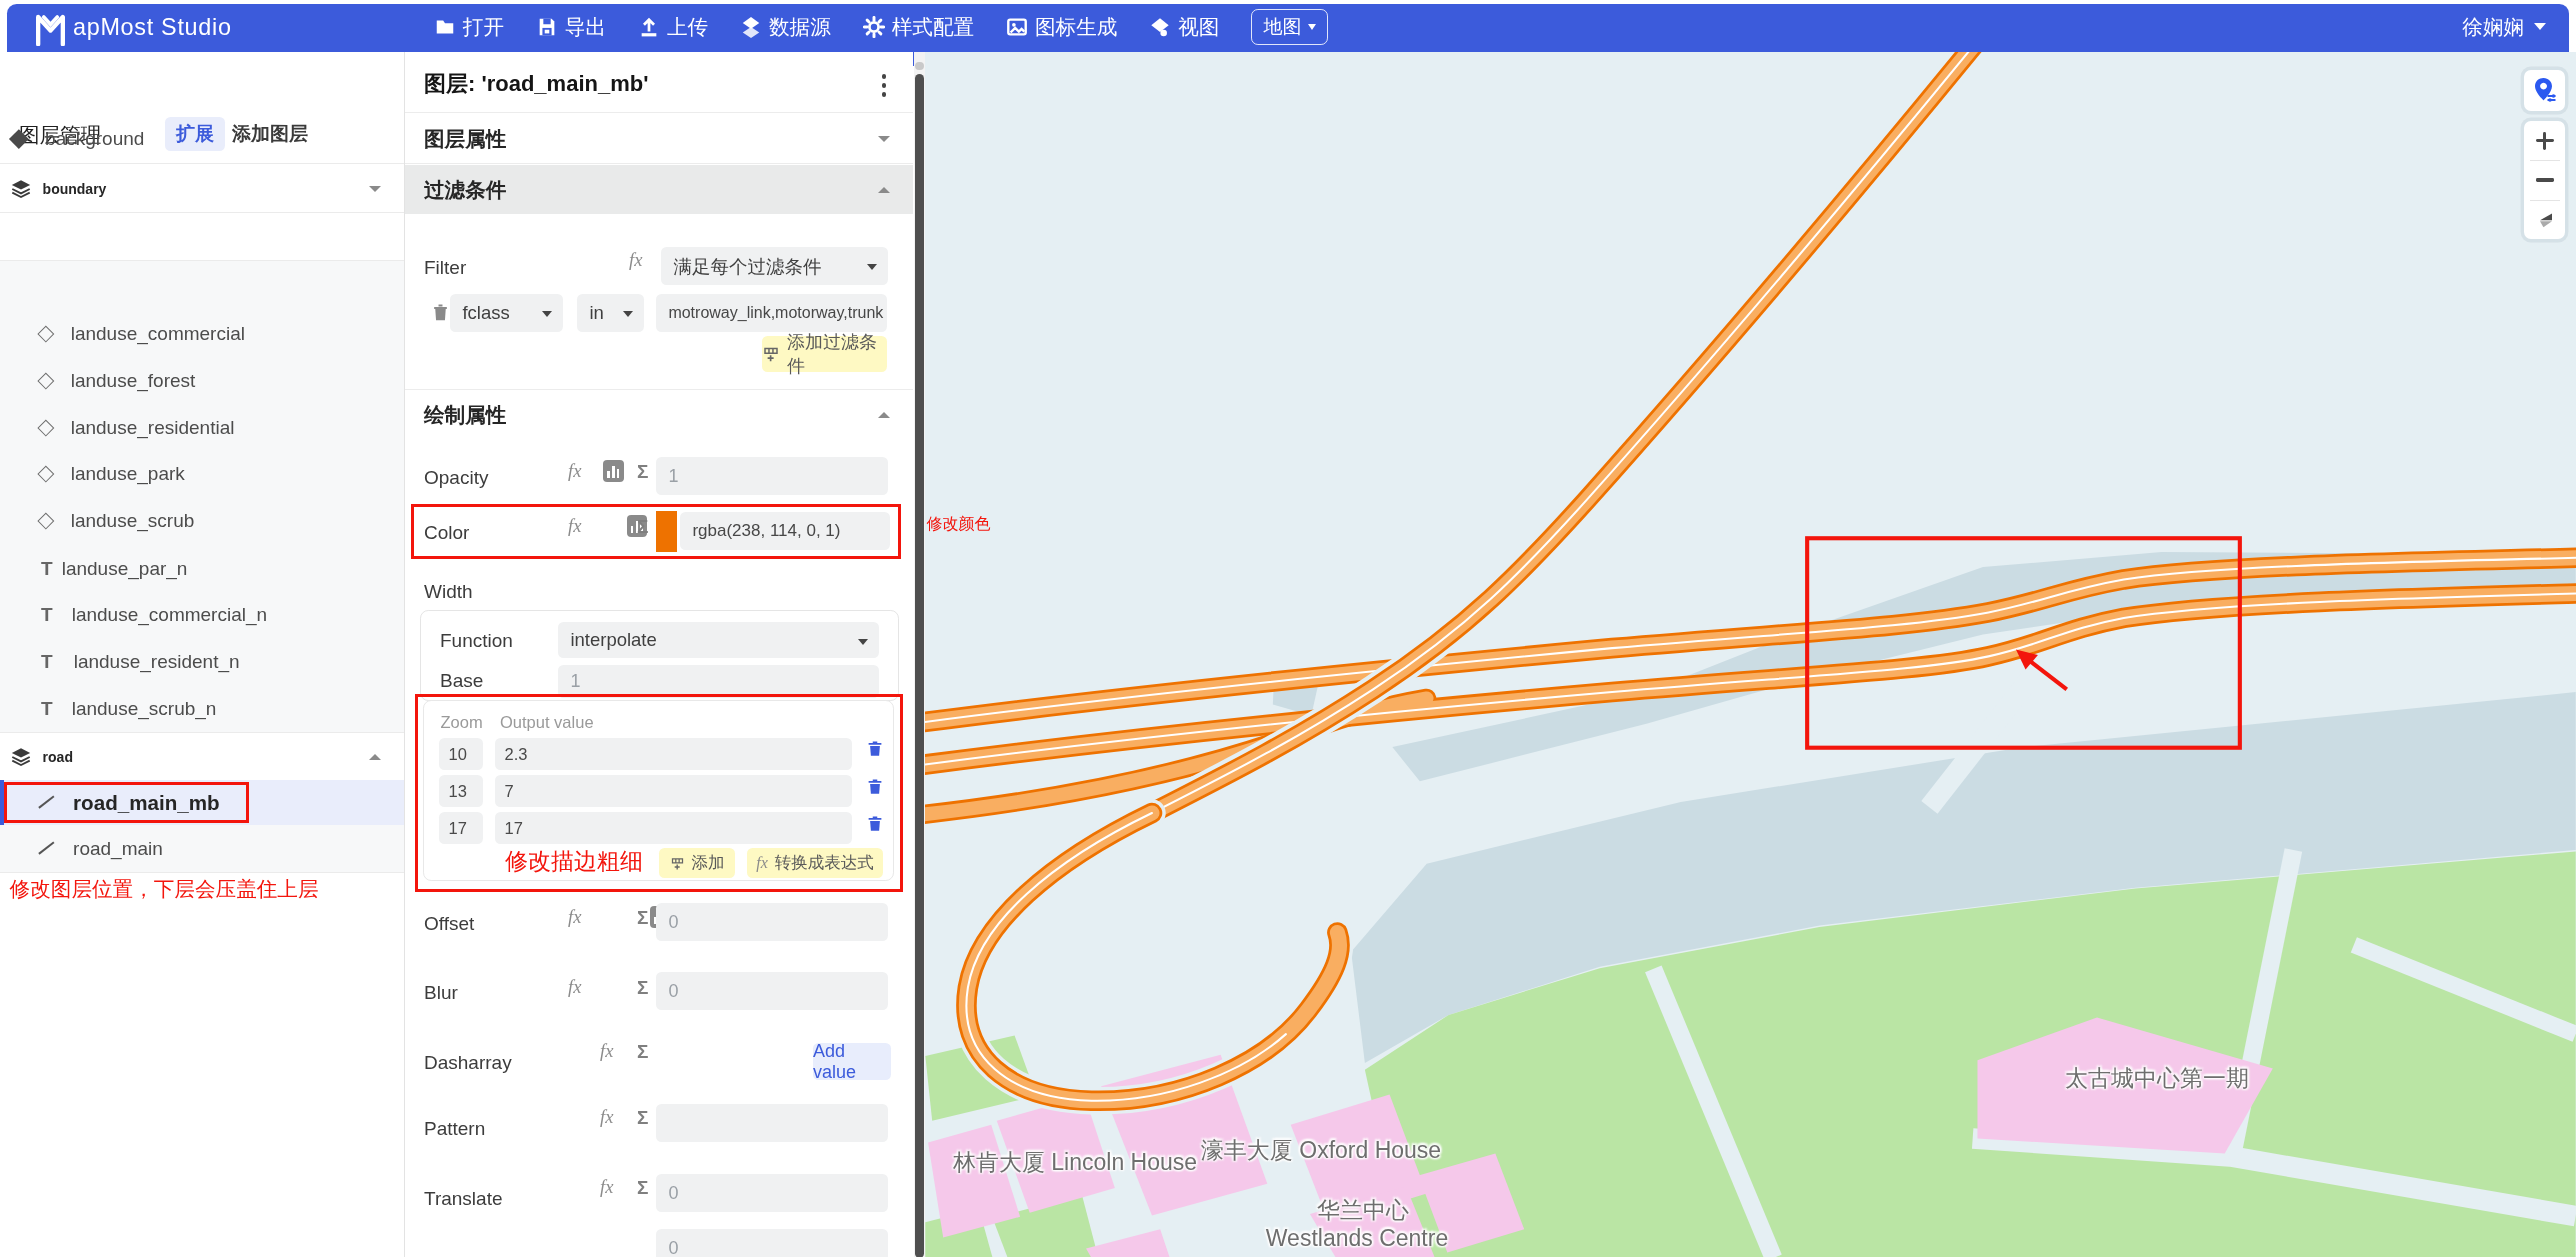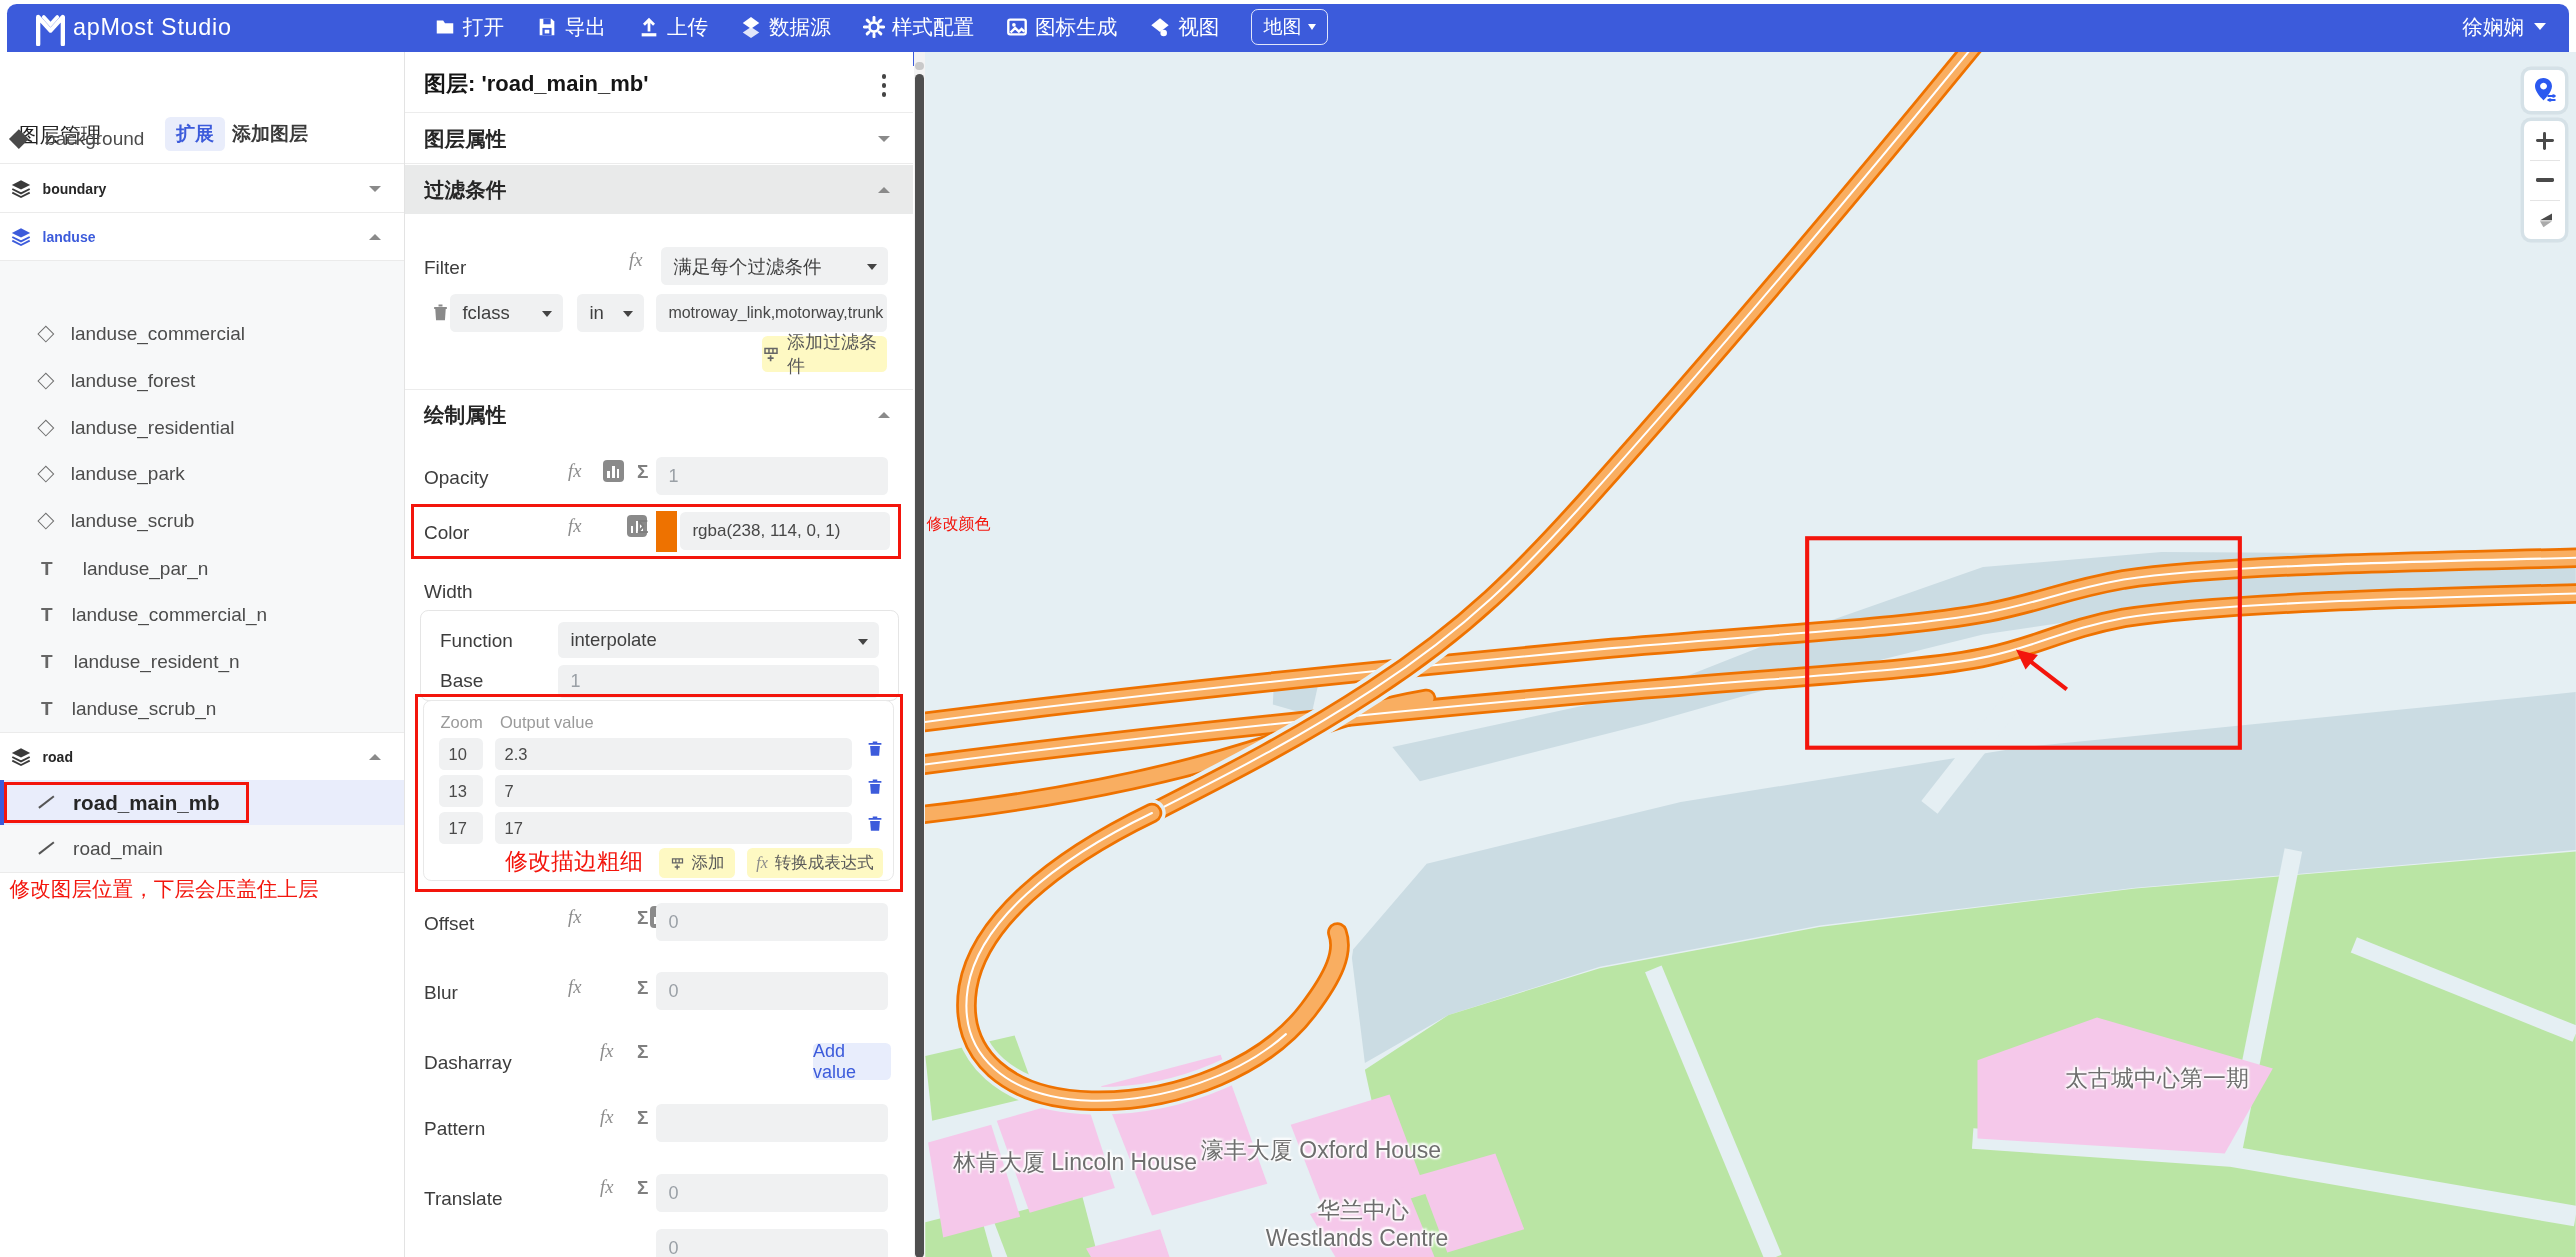--- a/index.html
+++ b/index.html
@@ -207,31 +207,20 @@
             <path d="M12 2.5 L22 7.5 L12 12.5 L2 7.5 Z" fill="#3a3a3a"></path>
             <path d="M2.5 12 L12 16.8 L21.5 12" fill="none" stroke="#3a3a3a" stroke-width="2"></path>
             <path d="M2.5 16 L12 20.8 L21.5 16" fill="none" stroke="#3a3a3a" stroke-width="2"></path>
           </svg>
       </span>
       <span class="lbl bold" style="margin-left:11px">boundary</span>
       <span class="chev down"></span>
     </div>
     <div class="sep" style="top:160px"></div>
 
-    <div class="srow" style="top:161px">
-      <span class="ic" style="margin-left:9.6px">
-        <svg width="22" height="22" viewBox="0 0 24 24">
-            <path d="M12 2.5 L22 7.5 L12 12.5 L2 7.5 Z" fill="#3c5bdb"></path>
-            <path d="M2.5 12 L12 16.8 L21.5 12" fill="none" stroke="#3c5bdb" stroke-width="2"></path>
-            <path d="M2.5 16 L12 20.8 L21.5 16" fill="none" stroke="#3c5bdb" stroke-width="2"></path>
-          </svg>
-      </span>
-      <span class="lbl bold blue" style="margin-left:11px">landuse</span>
-      <span class="chev up"></span>
-    </div>
     <div class="sep" style="top:208px"></div>
 
     <div class="kidbg" style="top:209px;height:471px"></div>
     <div class="srow" style="top:258px">
       <span class="ic" style="margin-left:40px">
           <span class="diamond-o"></span>
         </span>
       <span class="lbl" style="margin-left:19px">landuse_commercial</span>
     </div>
     <div class="srow" style="top:305px">
@@ -253,21 +242,21 @@
       <span class="lbl" style="margin-left:19px">landuse_park</span>
     </div>
     <div class="srow" style="top:445px">
       <span class="ic" style="margin-left:40px">
           <span class="diamond-o"></span>
         </span>
       <span class="lbl" style="margin-left:19px">landuse_scrub</span>
     </div>
     <div class="srow" style="top:493px">
       <span class="ic t-glyph" style="margin-left:40px;width:13.7px">T</span>
-      <span class="lbl" style="margin-left:29px">landuse_par_n</span>
+      <span class="lbl" style="margin-left:8px">landuse_par_n</span>
     </div>
     <div class="srow" style="top:539px">
       <span class="ic t-glyph" style="margin-left:40px;width:13.7px">T</span>
       <span class="lbl" style="margin-left:18px">landuse_commercial_n</span>
     </div>
     <div class="srow" style="top:586px">
       <span class="ic t-glyph" style="margin-left:40px;width:13.7px">T</span>
       <span class="lbl" style="margin-left:20px">landuse_resident_n</span>
     </div>
     <div class="srow" style="top:633px">

